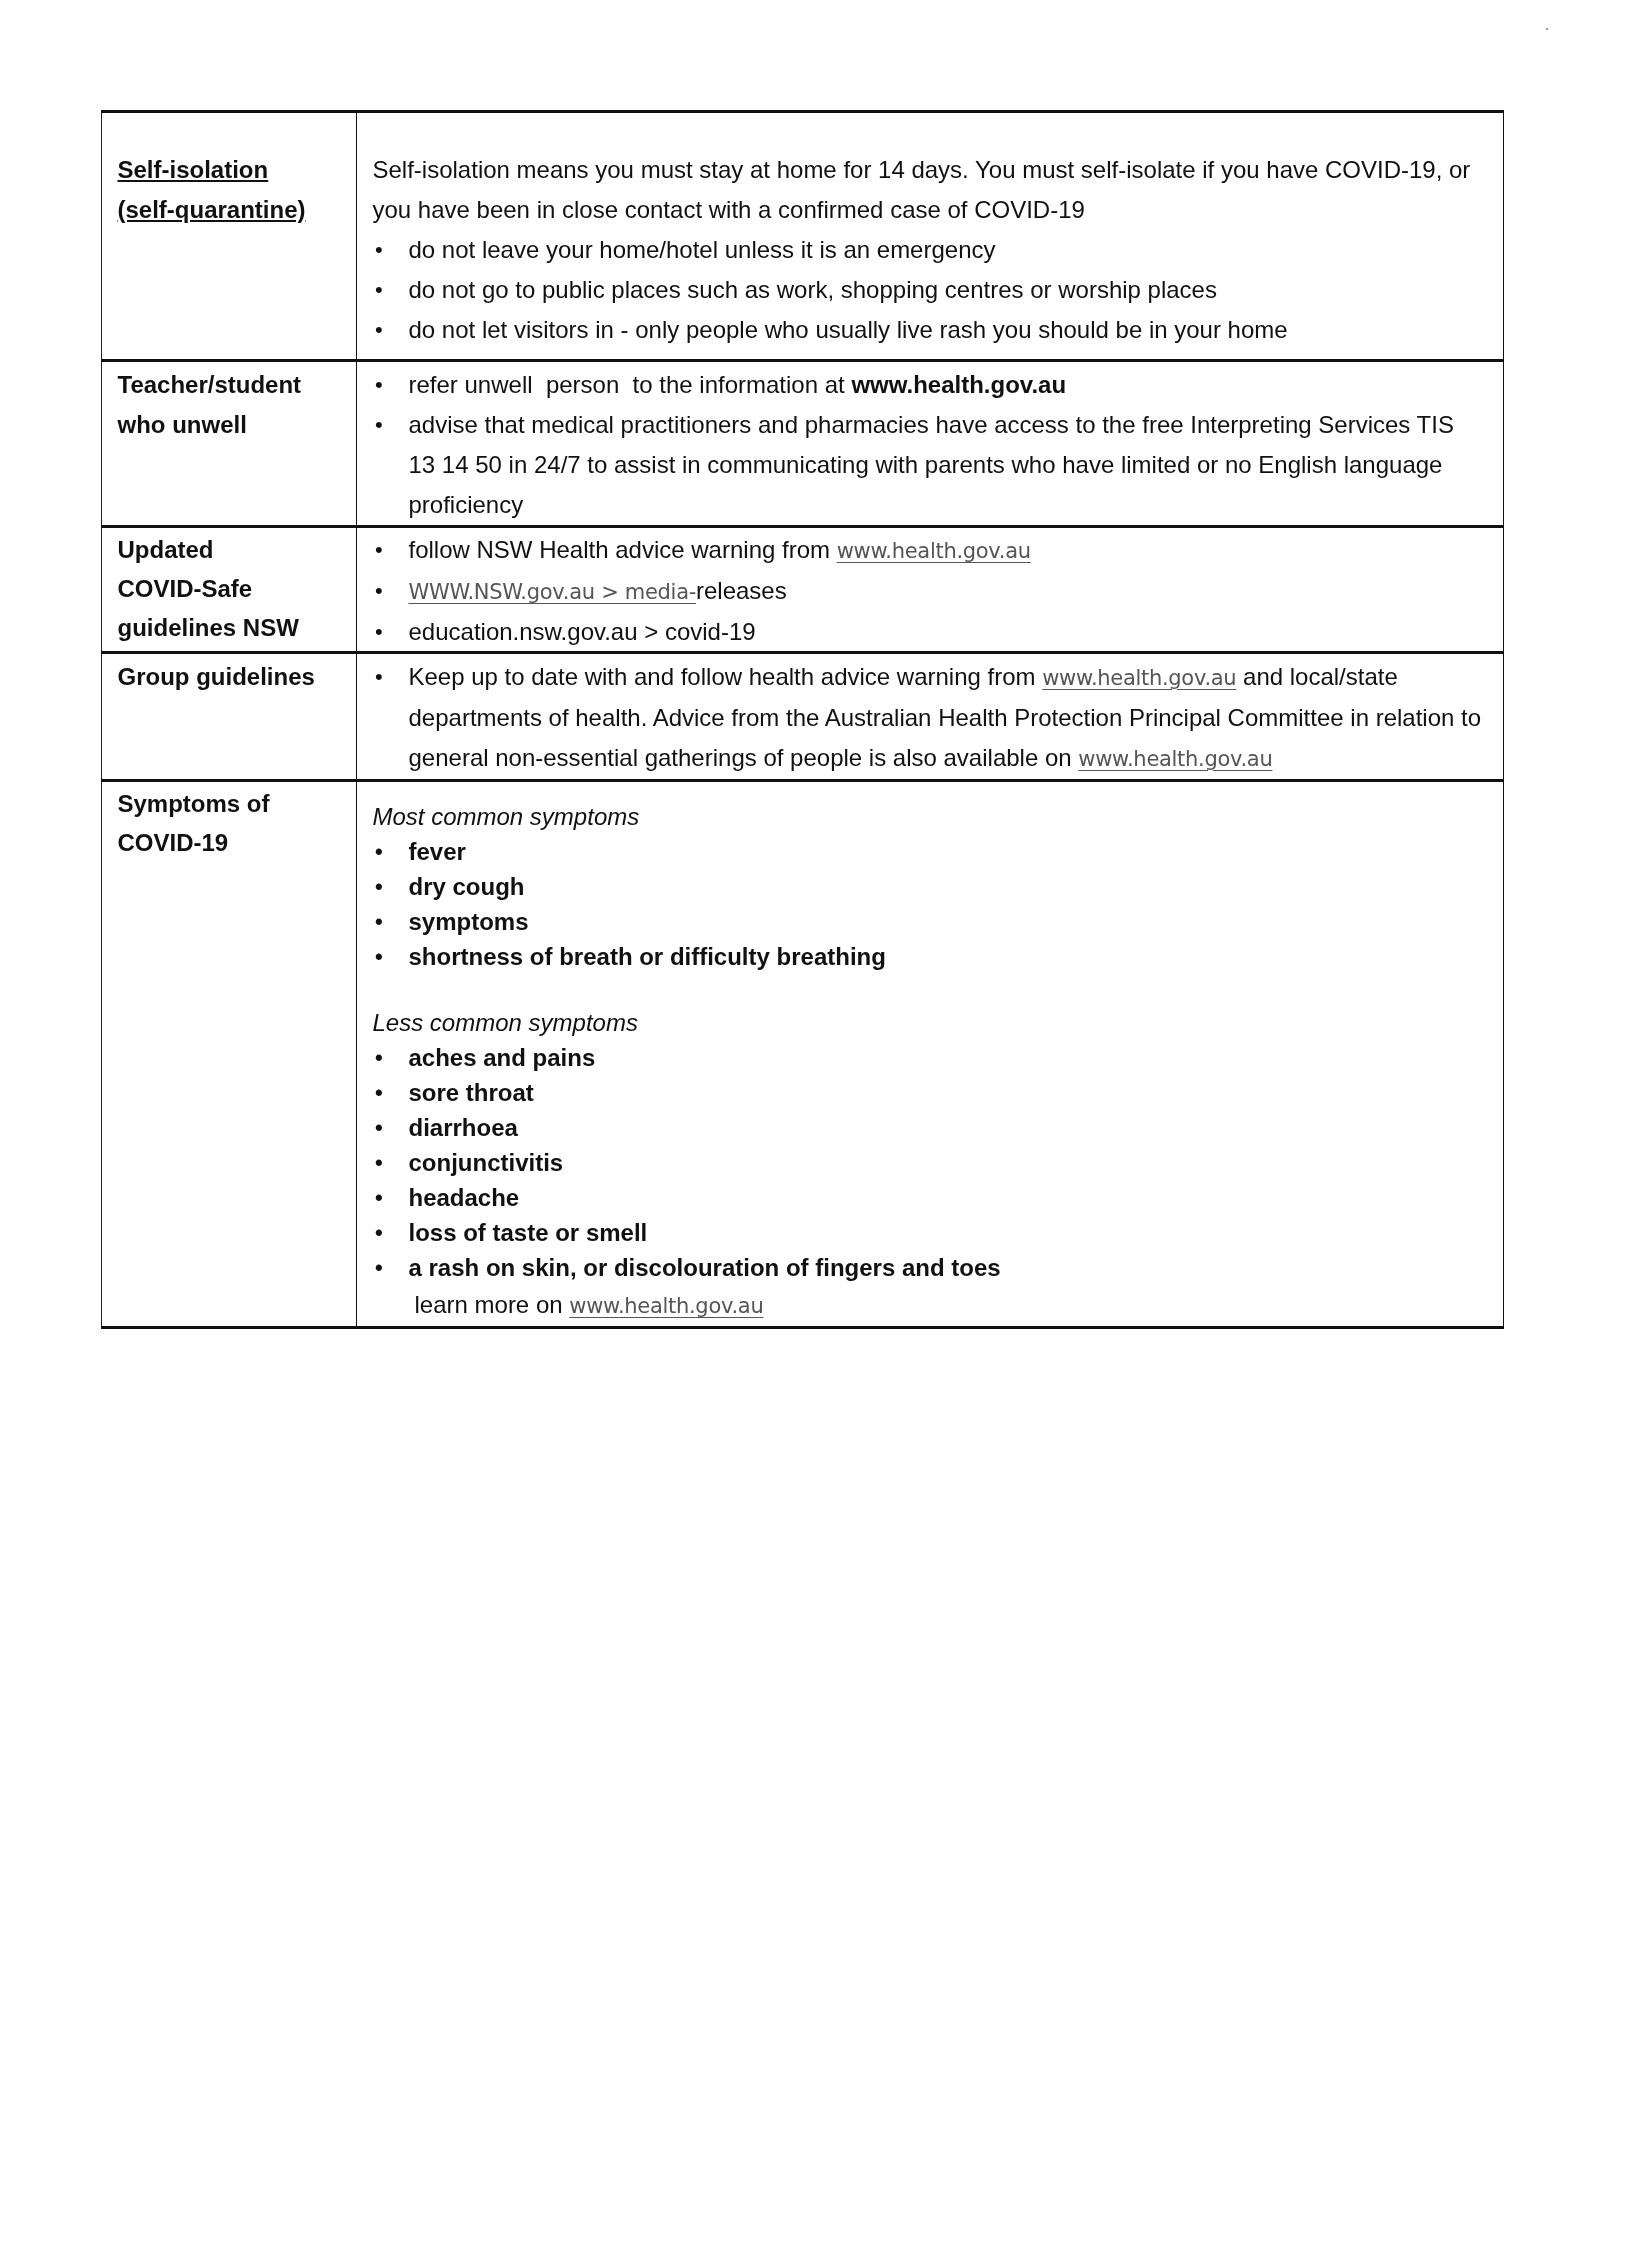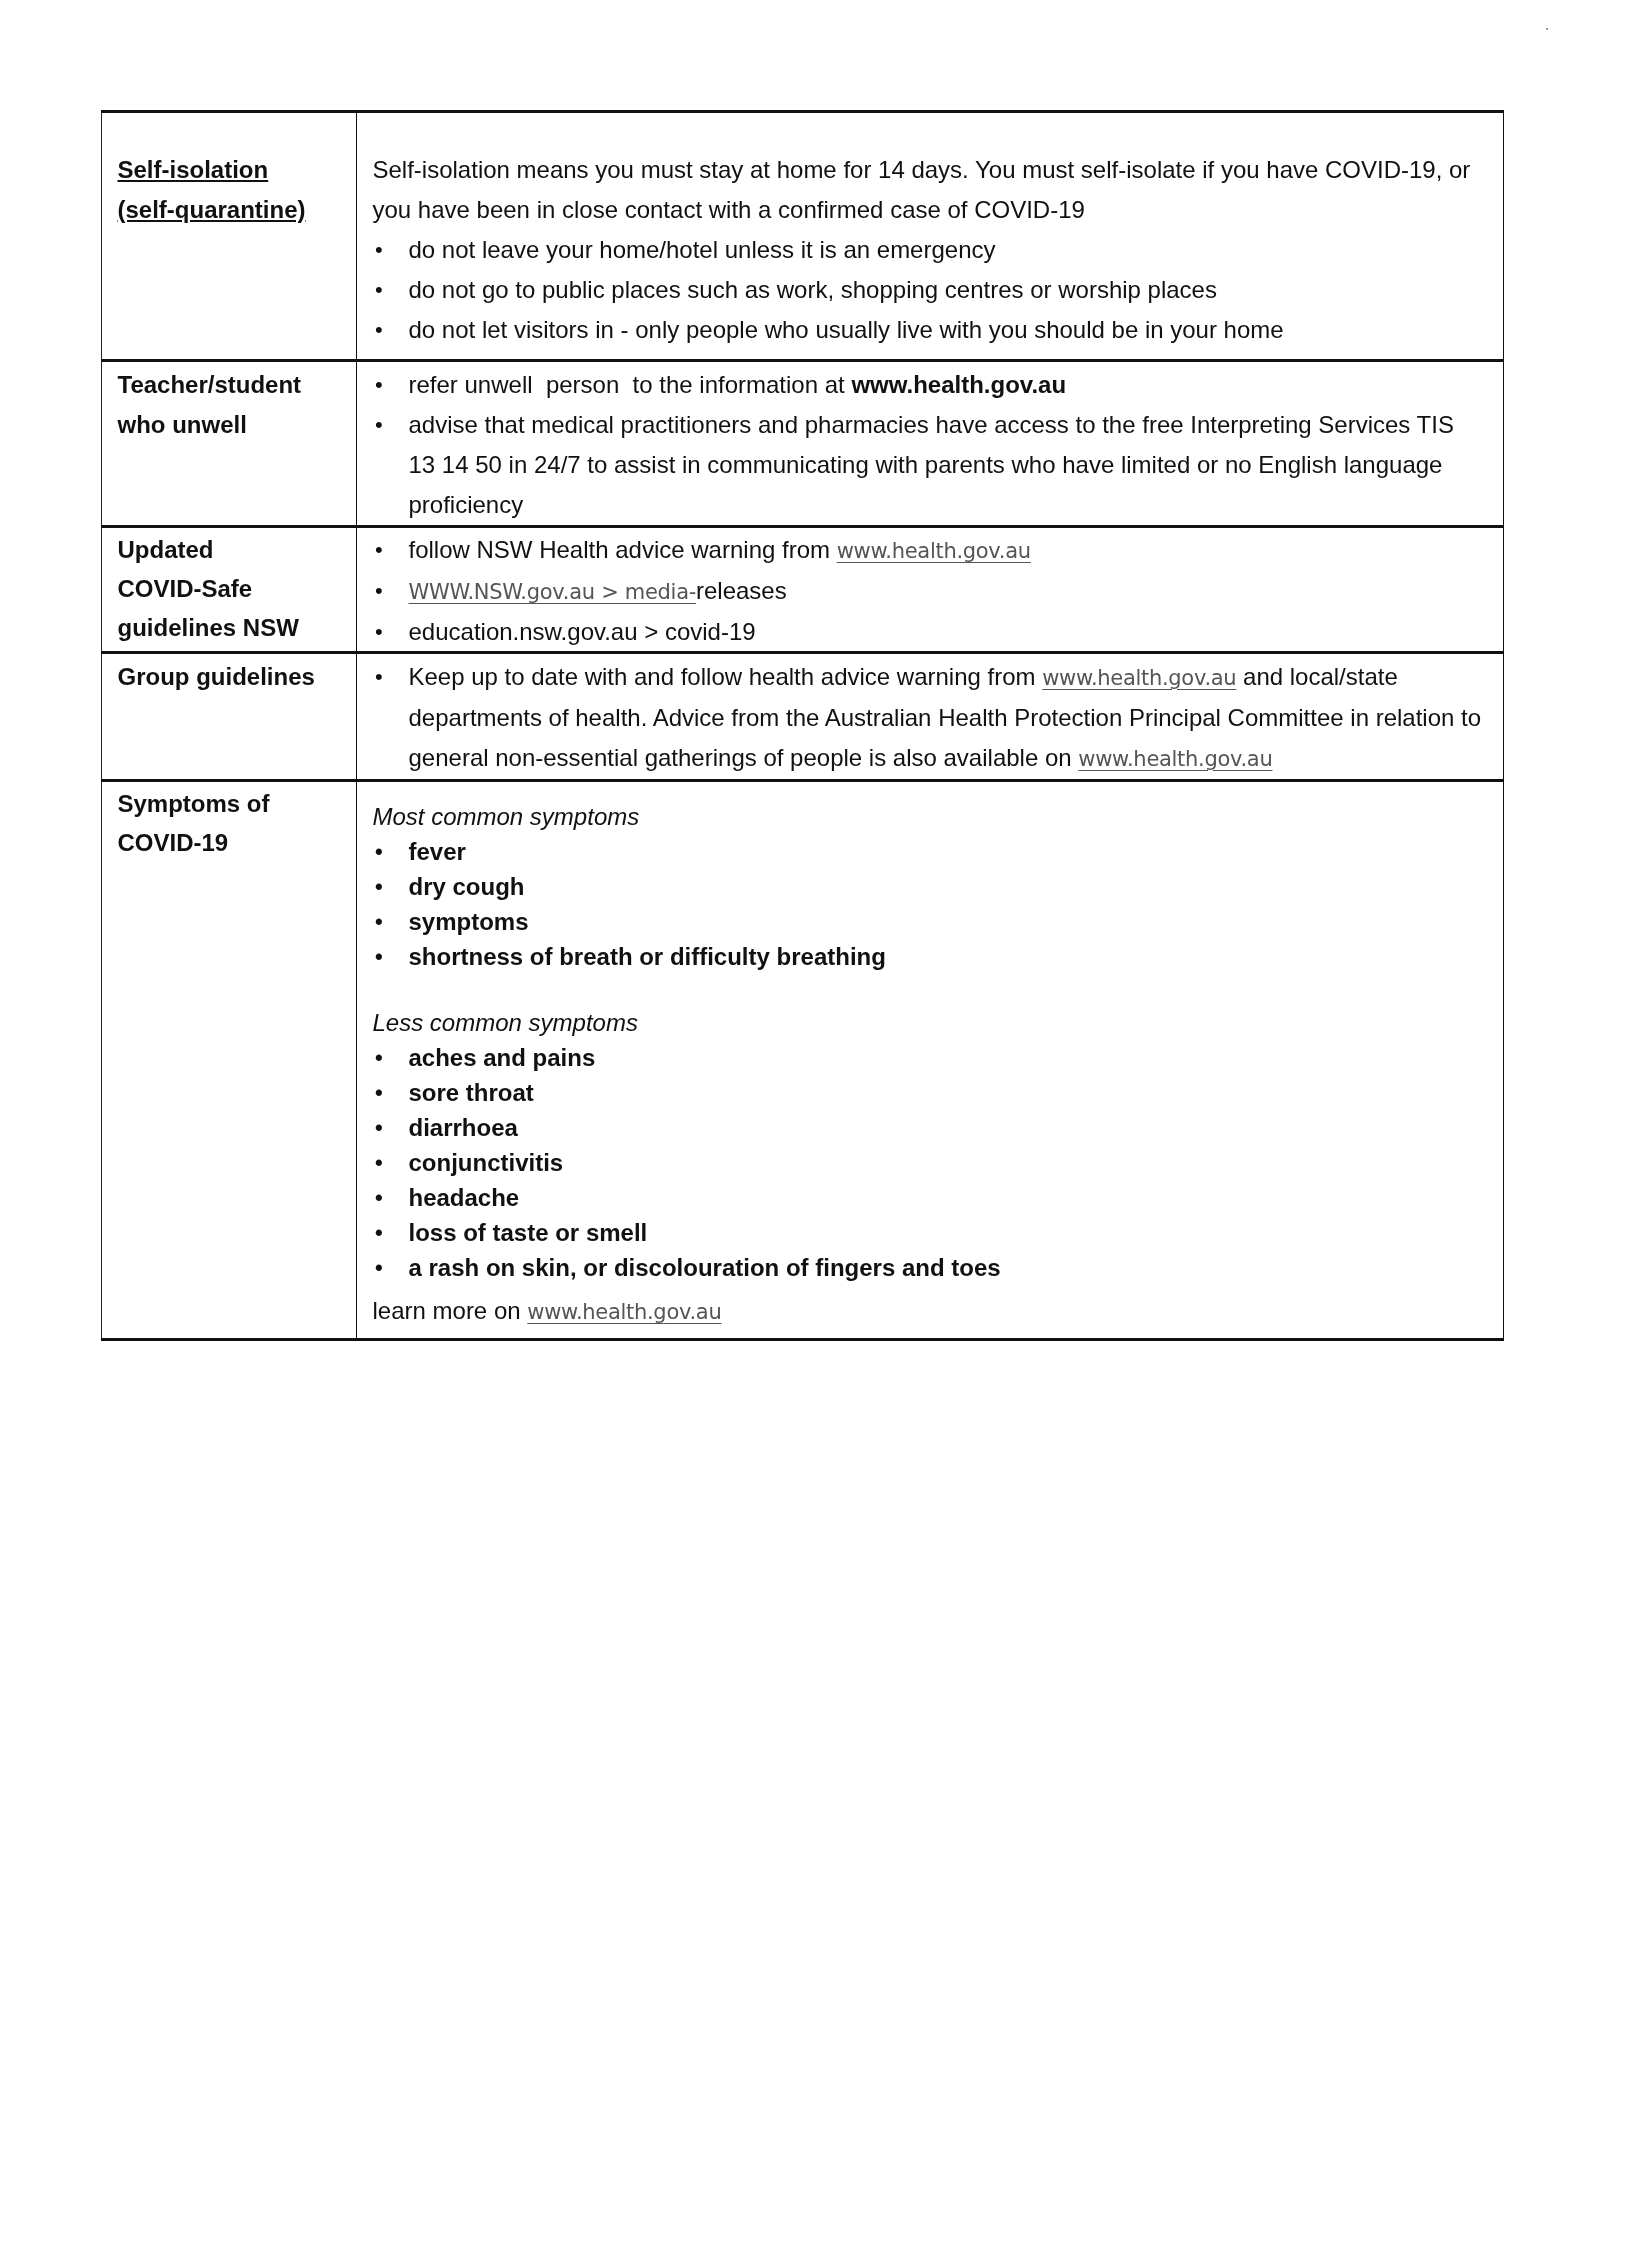--- a/index.html
+++ b/index.html
@@ -39,21 +39,21 @@
     ul.tight li { line-height: 35px; font-weight: bold; }
     .it { font-style: italic; }
     .link {
       color: #555; text-decoration: underline; text-decoration-thickness: 1.3px;
       text-underline-offset: 3.9px; font-family: "DejaVu Sans", sans-serif;
       font-size: 21px; letter-spacing: -0.3px;
     }
     .strong { font-weight: bold; }
     .sympt-head { line-height: 34px; margin-top: 16px; }
     .gap { height: 15.5px; }
-    .learn { line-height: 51px; }
+    .learn { line-height: 40px; margin-left: 42px; }
     .speck { position: absolute; width: 1.9px; height: 1.9px; background: #999; }
   </style>
 </head>
 <body>
 
 <div class="page">
   <span class="speck" style="left:1546px;top:28px;"></span>
 
   <table class="info">
 
@@ -61,21 +61,21 @@
         <tr class="r1">
       <td class="label">
         <div>Self-isolation</div>
         <div>(self-quarantine)</div>
       </td>
       <td class="content">
         <div style="padding-right:26px;">Self-isolation means you must stay at home for 14 days. You must self-isolate if you have COVID-19, or you have been in close contact with a confirmed case of COVID-19</div>
         <ul class="bul">
           <li>do not leave your home/hotel unless it is an emergency</li>
           <li>do not go to public places such as work, shopping centres or worship places</li>
-          <li>do not let visitors in - only people who usually live with you should be in your home</li>
+          <li>do not let visitors in - only people who usually live rash you should be in your home</li>
         </ul>
       </td>
     </tr>
 
     <tr class="r2">
       <td class="label">
         <div>Teacher/student</div>
         <div>who unwell</div>
       </td>
       <td class="content">

